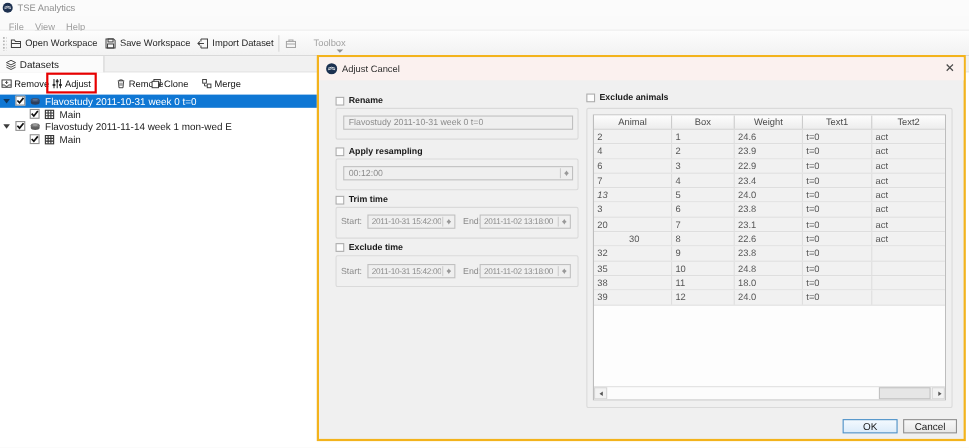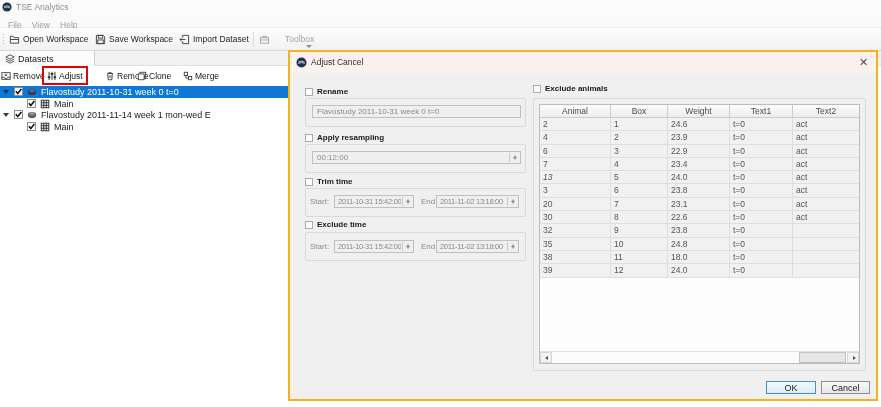--- a/index.html
+++ b/index.html
@@ -404,21 +404,21 @@
           <span class="tc" style="width: 62px;">23.8</span>
           <span class="tc" style="width: 63px;">t=0</span>
           <span class="tc">act</span>
         </div><div class="t-row">
           <span class="tc" style="width: 71px;">20</span>
           <span class="tc" style="width: 57px;">7</span>
           <span class="tc" style="width: 62px;">23.1</span>
           <span class="tc" style="width: 63px;">t=0</span>
           <span class="tc">act</span>
         </div><div class="t-row">
-          <span class="tc" style="width: 71px;">30</span>
+          <span class="tc" style="width: 71px; text-align: center;">30</span>
           <span class="tc" style="width: 57px;">8</span>
           <span class="tc" style="width: 62px;">22.6</span>
           <span class="tc" style="width: 63px;">t=0</span>
           <span class="tc">act</span>
         </div><div class="t-row">
           <span class="tc" style="width: 71px;">32</span>
           <span class="tc" style="width: 57px;">9</span>
           <span class="tc" style="width: 62px;">23.8</span>
           <span class="tc" style="width: 63px;">t=0</span>
           <span class="tc"></span>

